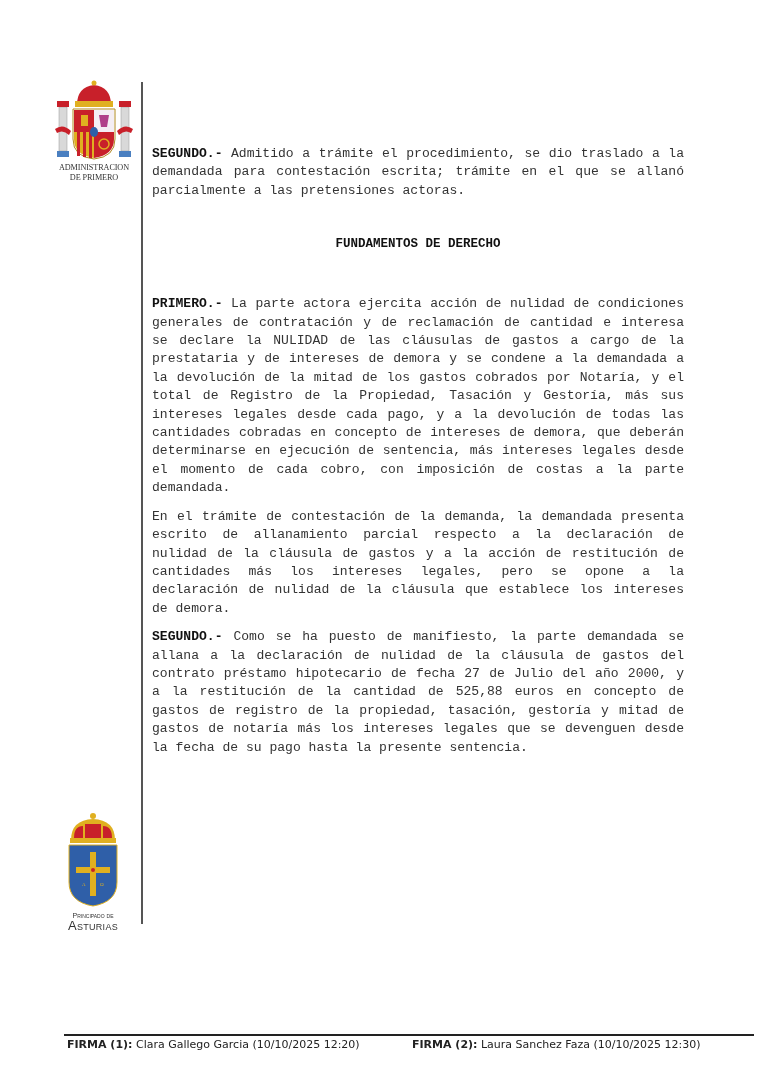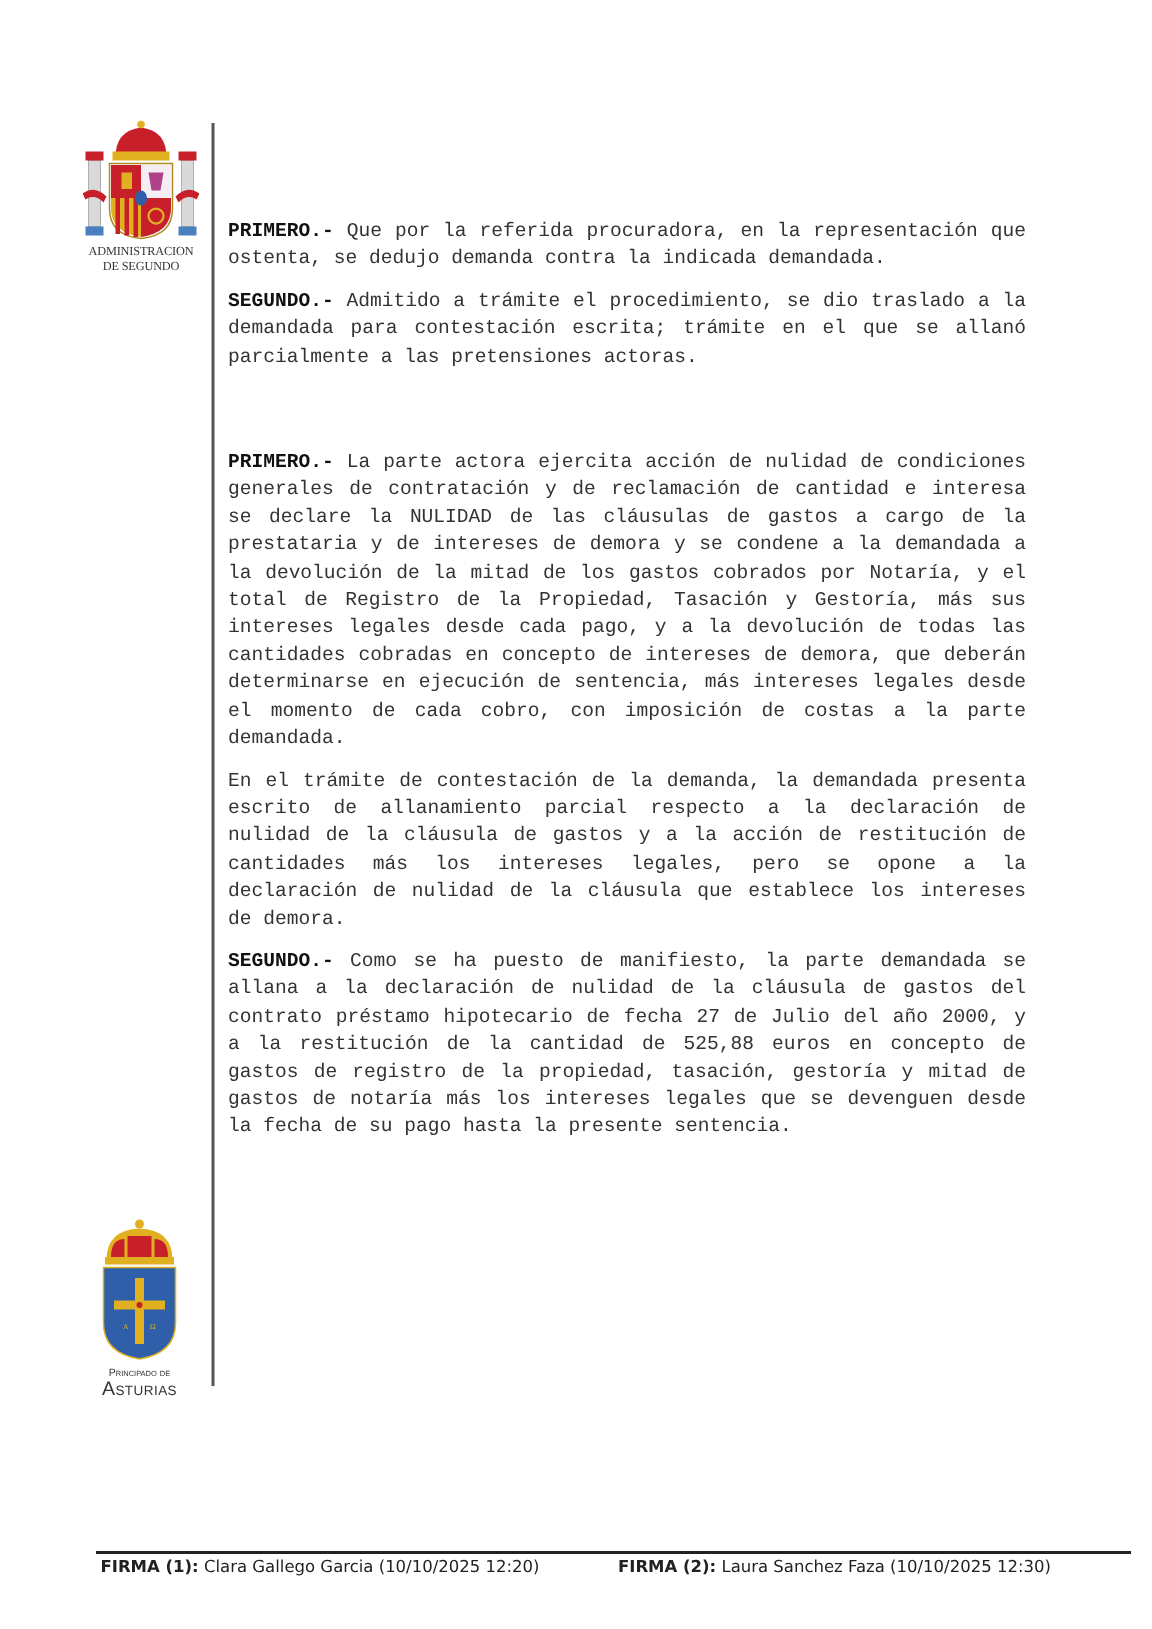--- a/index.html
+++ b/index.html
@@ -54,29 +54,29 @@
     <path d="M44 36 L54 36 L52 48 L46 48 Z" fill="#b0408a"></path>
     <path d="M19 53 L39 53 L39 79 Q19 76 19 60 Z" fill="#e0b020"></path>
     <rect x="22" y="53" width="3" height="24" fill="#c8202a"></rect>
     <rect x="28" y="53" width="3" height="25" fill="#c8202a"></rect>
     <rect x="34" y="53" width="3" height="26" fill="#c8202a"></rect>
     <path d="M39 53 L59 53 L59 60 Q59 76 39 79 Z" fill="#c8202a"></path>
     <circle cx="49" cy="65" r="5" fill="none" stroke="#e0b020" stroke-width="1.5"></circle>
     <ellipse cx="39" cy="53" rx="4" ry="5" fill="#2f5fa8"></ellipse>
   </svg>
   <div class="logo-caption">ADMINISTRACION</div>
-  <div class="logo-caption">DE SEGUNDO</div>
+  <div class="logo-caption">DE PRIMERO</div>
 </div>
 
 <div class="vrule"></div>
 
 <div class="content">
-  <p class="para"><b>PRIMERO.-</b><span> Que por la referida procuradora, en la representación que ostenta, se dedujo demanda contra la indicada demandada.</span></p>
   <p class="para"><b>SEGUNDO.-</b><span> Admitido a trámite el procedimiento, se dio traslado a la demandada para contestación escrita; trámite en el que se allanó parcialmente a las pretensiones actoras.</span></p>
 
+  <div class="heading">FUNDAMENTOS DE DERECHO</div>
   <div class="gap-after-heading"></div>
 
   <p class="para"><b>PRIMERO.-</b><span> La parte actora ejercita acción de nulidad de condiciones generales de contratación y de reclamación de cantidad e interesa se declare la NULIDAD de las cláusulas de gastos a cargo de la prestataria y de intereses de demora y se condene a la demandada a la devolución de la mitad de los gastos cobrados por Notaría, y el total de Registro de la Propiedad, Tasación y Gestoría, más sus intereses legales desde cada pago, y a la devolución de todas las cantidades cobradas en concepto de intereses de demora, que deberán determinarse en ejecución de sentencia, más intereses legales desde el momento de cada cobro, con imposición de costas a la parte demandada.</span></p>
   <p class="para"><span>En el trámite de contestación de la demanda, la demandada presenta escrito de allanamiento parcial respecto a la declaración de nulidad de la cláusula de gastos y a la acción de restitución de cantidades más los intereses legales, pero se opone a la declaración de nulidad de la cláusula que establece los intereses de demora.</span></p>
   <p class="para"><b>SEGUNDO.-</b><span> Como se ha puesto de manifiesto, la parte demandada se allana a la  declaración de nulidad de la cláusula de gastos del contrato préstamo hipotecario de fecha 27 de Julio del año 2000, y a la restitución de la cantidad de 525,88 euros en concepto de gastos de registro de la propiedad, tasación, gestoría y mitad de gastos de notaría más los intereses legales que se devenguen desde la fecha de su pago hasta la presente sentencia.</span></p>
 </div>
 
 <div class="logo-asturias">
   <svg width="56" height="96" viewBox="0 0 56 96">
 

